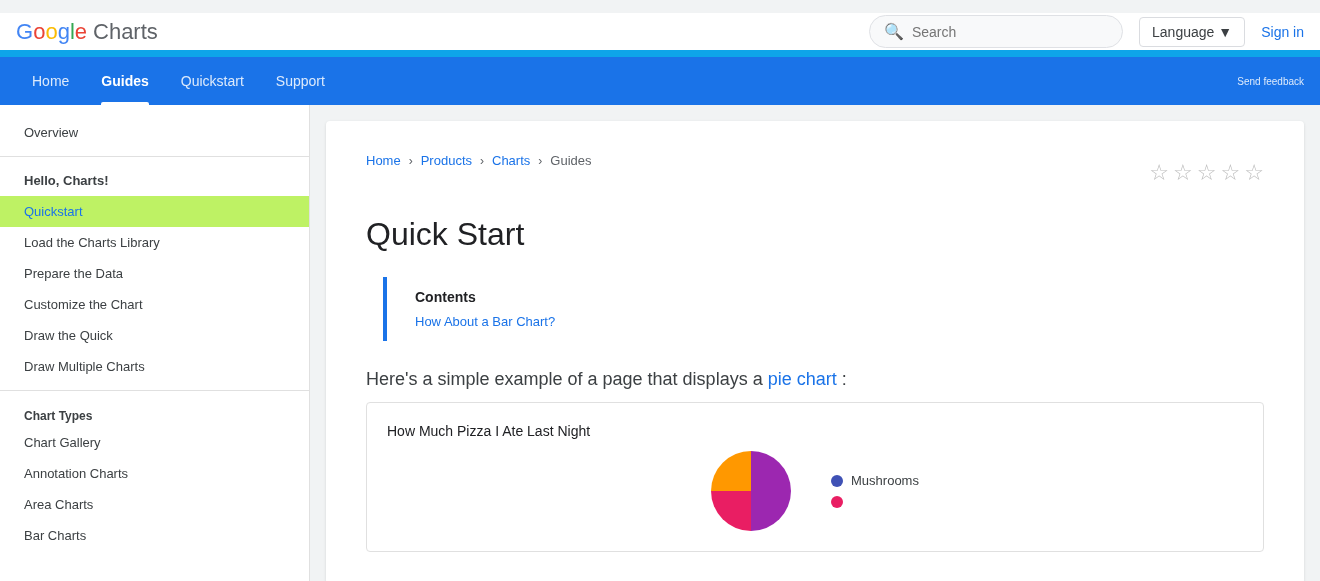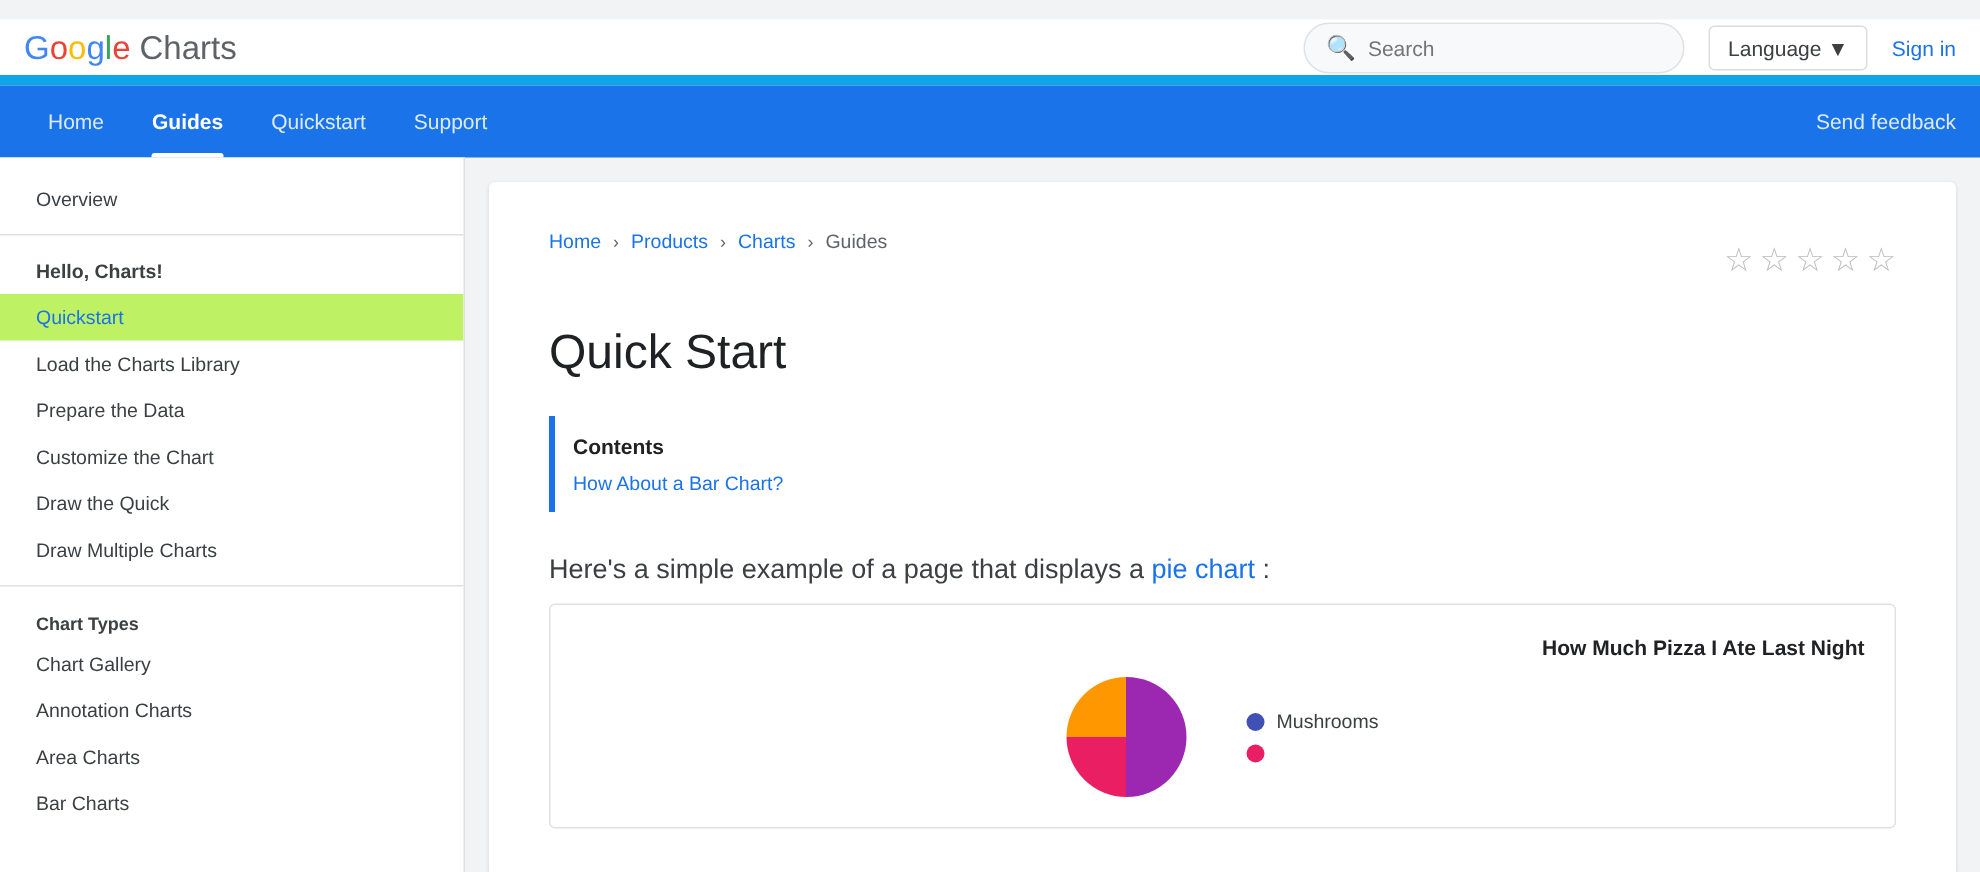--- a/index.html
+++ b/index.html
@@ -110,21 +110,21 @@
       bottom: 0;
       left: 16px;
       right: 16px;
       height: 3px;
       background: #fff;
       border-radius: 2px 2px 0 0;
     }
     #send-feedback {
       margin-left: auto;
       color: rgba(255,255,255,0.85);
-      font-size: 14px;
+      font-size: 10px;
       cursor: pointer;
     }
 
     
     #main-layout {
       display: flex;
       height: calc(100vh - 100px);
       min-height: 480px;
     }
 
@@ -221,22 +221,23 @@
     #page-title {
       font-size: 32px;
       font-weight: 400;
       color: #202124;
       margin-bottom: 24px;
     }
 
     
     #contents-box {
       border-left: 4px solid #1a73e8;
-      padding: 12px 12px;
+      padding: 12px 28px;
       margin-bottom: 24px;
+      margin-left: 17px;
     }
     #contents-title {
       font-size: 14px;
       font-weight: 700;
       color: #202124;
       margin-bottom: 8px;
     }
     #contents-link {
       font-size: 13px;
       color: #1a73e8;
@@ -257,23 +258,23 @@
 
     
     #chart-preview {
       border: 1px solid #e0e0e0;
       border-radius: 4px;
       padding: 20px;
       background: #fff;
       margin-top: 8px;
     }
     #chart-title {
-      text-align: right;
-      font-size: 14px;
-      font-weight: 700;
+      text-align: left;
+      font-size: 14px;
+      font-weight: 400;
       color: #202124;
       margin-bottom: 12px;
     }
     #chart-inner {
       display: flex;
       align-items: center;
       justify-content: center;
       gap: 40px;
     }
     #pie-placeholder {

